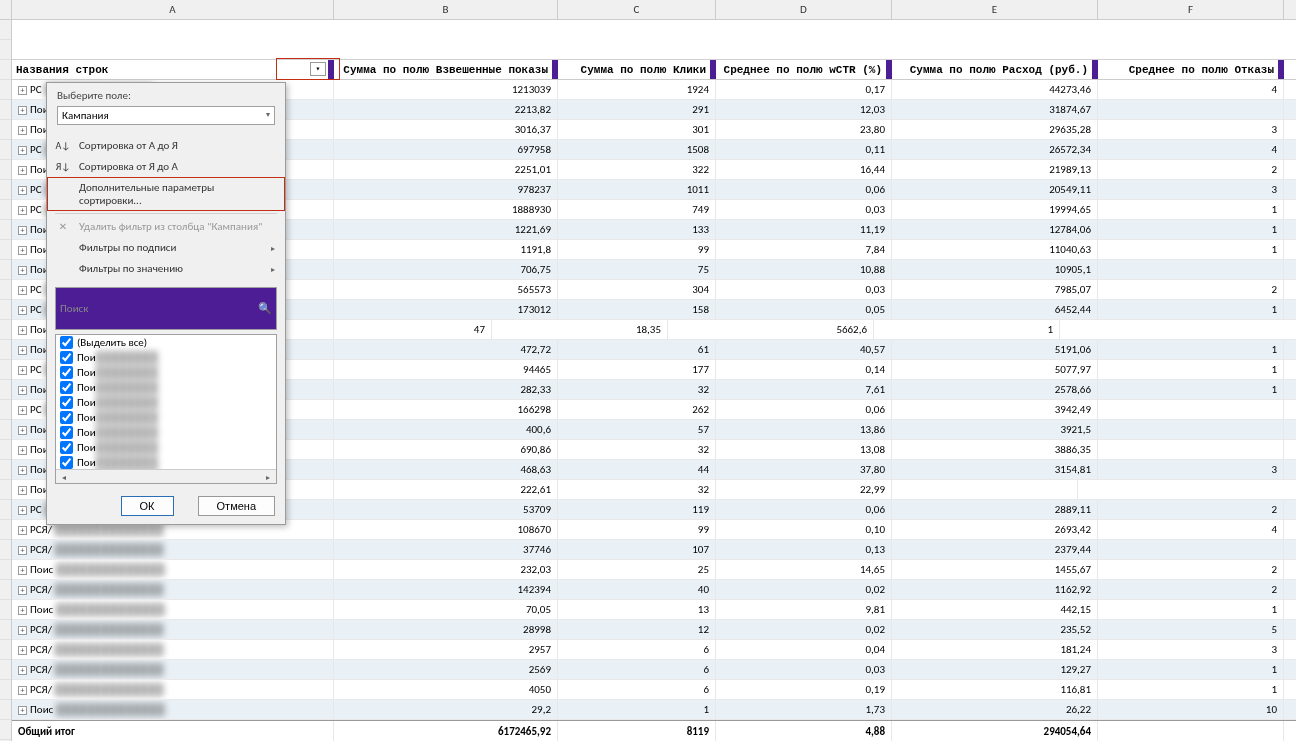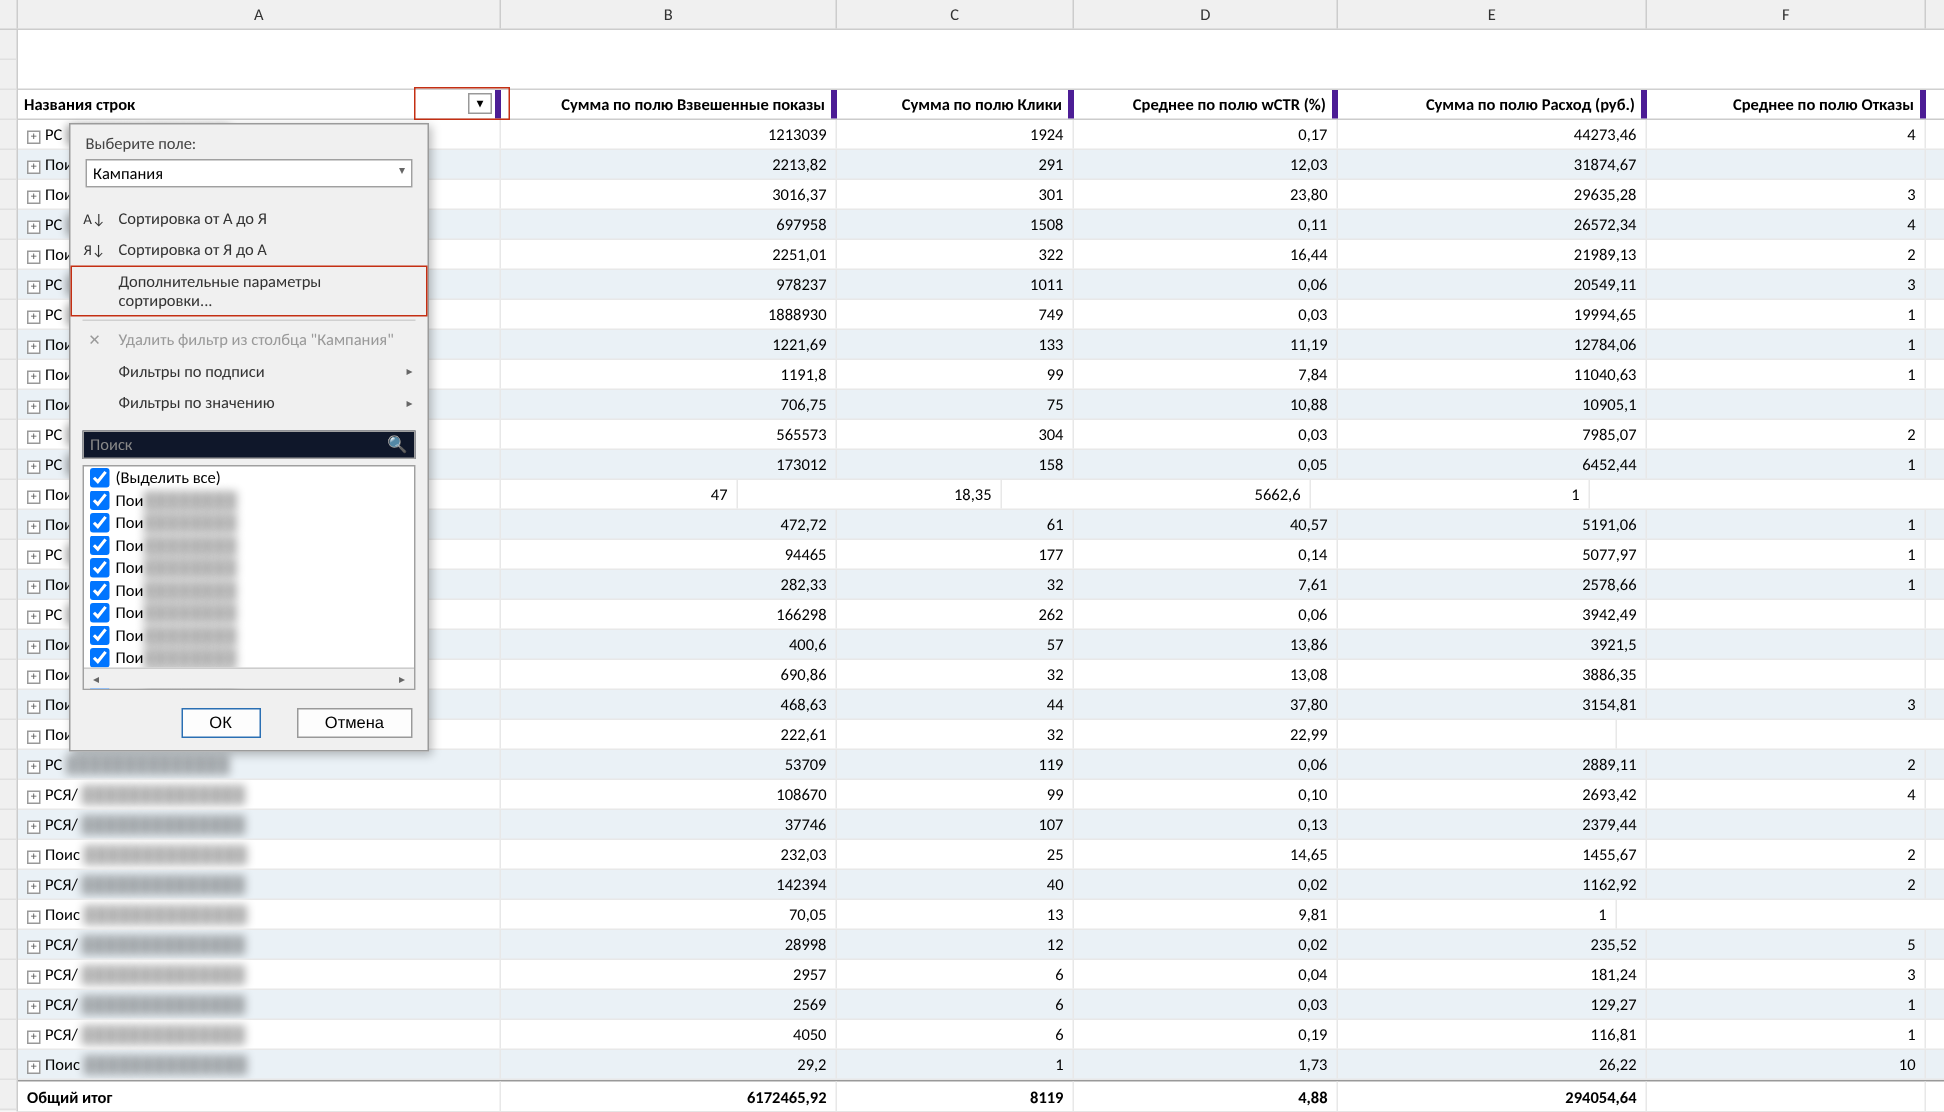--- a/index.html
+++ b/index.html
@@ -4,21 +4,21 @@
 <style>
 * { margin: 0; padding: 0; box-sizing: border-box; }
 body { font-family: Calibri, Arial, sans-serif; font-size: 11px; background: #fff; overflow: hidden; width: 1296px; height: 741px; position: relative; }
 .col-headers { display: flex; height: 20px; background: #f0f0f0; border-bottom: 1px solid #ccc; }
 .col-h { border-right: 1px solid #ccc; text-align: center; line-height: 20px; color: #333; font-size: 11px; }
 .rownumcol { width: 12px; background: #f0f0f0; border-right: 1px solid #ccc; }
 .rowhead { height: 20px; text-align: center; font-size: 10px; color: #555; border-bottom: 1px solid #e0e0e0; display: flex; align-items: center; justify-content: center; }
 .sheet { position: absolute; top: 20px; left: 0; right: 0; }
 .sheet-top-blank { height: 40px; border-bottom: 1px solid #d0d0d0; }
 .header-row { display: flex; height: 20px; background: #fff; font-weight: bold; border-bottom: 1px solid #ccc; }
-.hcell { border-right: 4px solid #4c1d95; padding: 0 4px; line-height: 20px; overflow: hidden; white-space: nowrap; }
+.hcell { border-right: 6px solid #4c1d95; padding: 0 4px; line-height: 20px; overflow: hidden; white-space: nowrap; font-family: Liberation Mono, monospace; }
 .data-area { }
 .data-row { display: flex; height: 20px; border-bottom: 1px solid #e8e8e8; }
 .data-row.banded { background: #eaf1f6; }
 .dcell { border-right: 1px solid #e8e8e8; padding: 0 6px; line-height: 20px; overflow: hidden; white-space: nowrap; }
 .dcell.num { text-align: right; }
 .total-row { display: flex; height: 22px; font-weight: bold; border-top: 1px solid #999; border-bottom: 1px solid #999; background: #fff; }
 .total-row .dcell { line-height: 22px; }
 .expand-btn { display: inline-block; width: 9px; height: 9px; border: 1px solid #999; margin-right: 3px; position: relative; top: 0; background: #fff; font-size: 8px; line-height: 7px; text-align: center; color: #555; }
 .filter-btn { position: absolute; right: 2px; top: 2px; width: 16px; height: 14px; border: 1px solid #999; background: #fff; font-size: 8px; text-align: center; line-height: 12px; }
 .colA { width: 322px; position: relative; }
@@ -32,21 +32,21 @@
 .dropdown-panel { position: absolute; top: 82px; left: 46px; width: 240px; background: #f0f0f0; border: 1px solid #9b9b9b; box-shadow: 2px 2px 6px rgba(0,0,0,0.25); z-index: 50; font-size: 11px; }
 .dd-section { padding: 6px 10px; }
 .dd-label { color: #444; margin-bottom: 4px; }
 .dd-select { background: #fff; border: 1px solid #a0a0a0; padding: 2px 4px; font-size: 11px; display: flex; justify-content: space-between; }
 .dd-menu { padding: 4px 0; }
 .dd-item { display: flex; align-items: center; padding: 4px 10px 4px 32px; color: #333; position: relative; cursor: default; }
 .dd-item.disabled { color: #999; }
 .dd-item .icon { position: absolute; left: 8px; width: 16px; text-align: center; font-size: 10px; }
 .dd-item.highlight { outline: 1.5px solid #c42f13; outline-offset: -1px; }
 .dd-sep { height: 1px; background: #d0d0d0; margin: 2px 8px; }
-.dd-search { margin: 4px 8px; background: #0f172a; border: 1px solid #a0a0a0; padding: 2px 4px; display: flex; justify-content: space-between; align-items: center; color: #888; text-align: right; }
+.dd-search { margin: 4px 8px; background: #4c1d95; border: 1px solid #a0a0a0; padding: 14px 4px; display: flex; justify-content: space-between; align-items: center; color: #888; text-align: right; }
 .dd-checklist { margin: 4px 8px; background: #fff; border: 1px solid #a0a0a0; height: 150px; overflow: hidden; position: relative; }
 .dd-check { padding: 1px 4px; display: flex; align-items: center; font-size: 11px; }
 .dd-check input { margin-right: 4px; }
 .dd-scrollh { position: absolute; bottom: 0; left: 0; right: 0; height: 14px; background: #f0f0f0; border-top: 1px solid #ccc; display: flex; align-items: center; justify-content: space-between; padding: 0 2px; }
 .dd-scrollh .arrow { width: 12px; text-align: center; font-size: 8px; color: #666; }
 .dd-buttons { display: flex; justify-content: flex-end; gap: 24px; padding: 8px 10px; }
 .dd-btn { border: 1px solid #999; background: #fdfdfd; padding: 3px 18px; font-size: 11px; }
 .dd-btn.primary { border: 1px solid #2a6fb3; }
 .chevron { font-size: 8px; color: #666; }
 .filterdrop-highlight { position: absolute; width: 64px; height: 22px; border: 1.5px solid #c42f13; top: 58px; left: 276px; z-index: 40; pointer-events: none; }
@@ -323,20 +323,21 @@
             <div class="dcell num colC">40</div>
             <div class="dcell num colD">0,02</div>
             <div class="dcell num colE">1162,92</div>
             <div class="dcell num colF">2</div>
           </div>
           <div class="data-row">
             <div class="dcell colA"><span class="expand-btn">+</span><span>Поис</span><span class="blur"> ██████████████</span></div>
             <div class="dcell num colB">70,05</div>
             <div class="dcell num colC">13</div>
             <div class="dcell num colD">9,81</div>
+            <div class="dcell num colE">442,15</div>
             <div class="dcell num colF">1</div>
           </div>
           <div class="data-row banded">
             <div class="dcell colA"><span class="expand-btn">+</span><span>РСЯ/</span><span class="blur"> ██████████████</span></div>
             <div class="dcell num colB">28998</div>
             <div class="dcell num colC">12</div>
             <div class="dcell num colD">0,02</div>
             <div class="dcell num colE">235,52</div>
             <div class="dcell num colF">5</div>
           </div>

